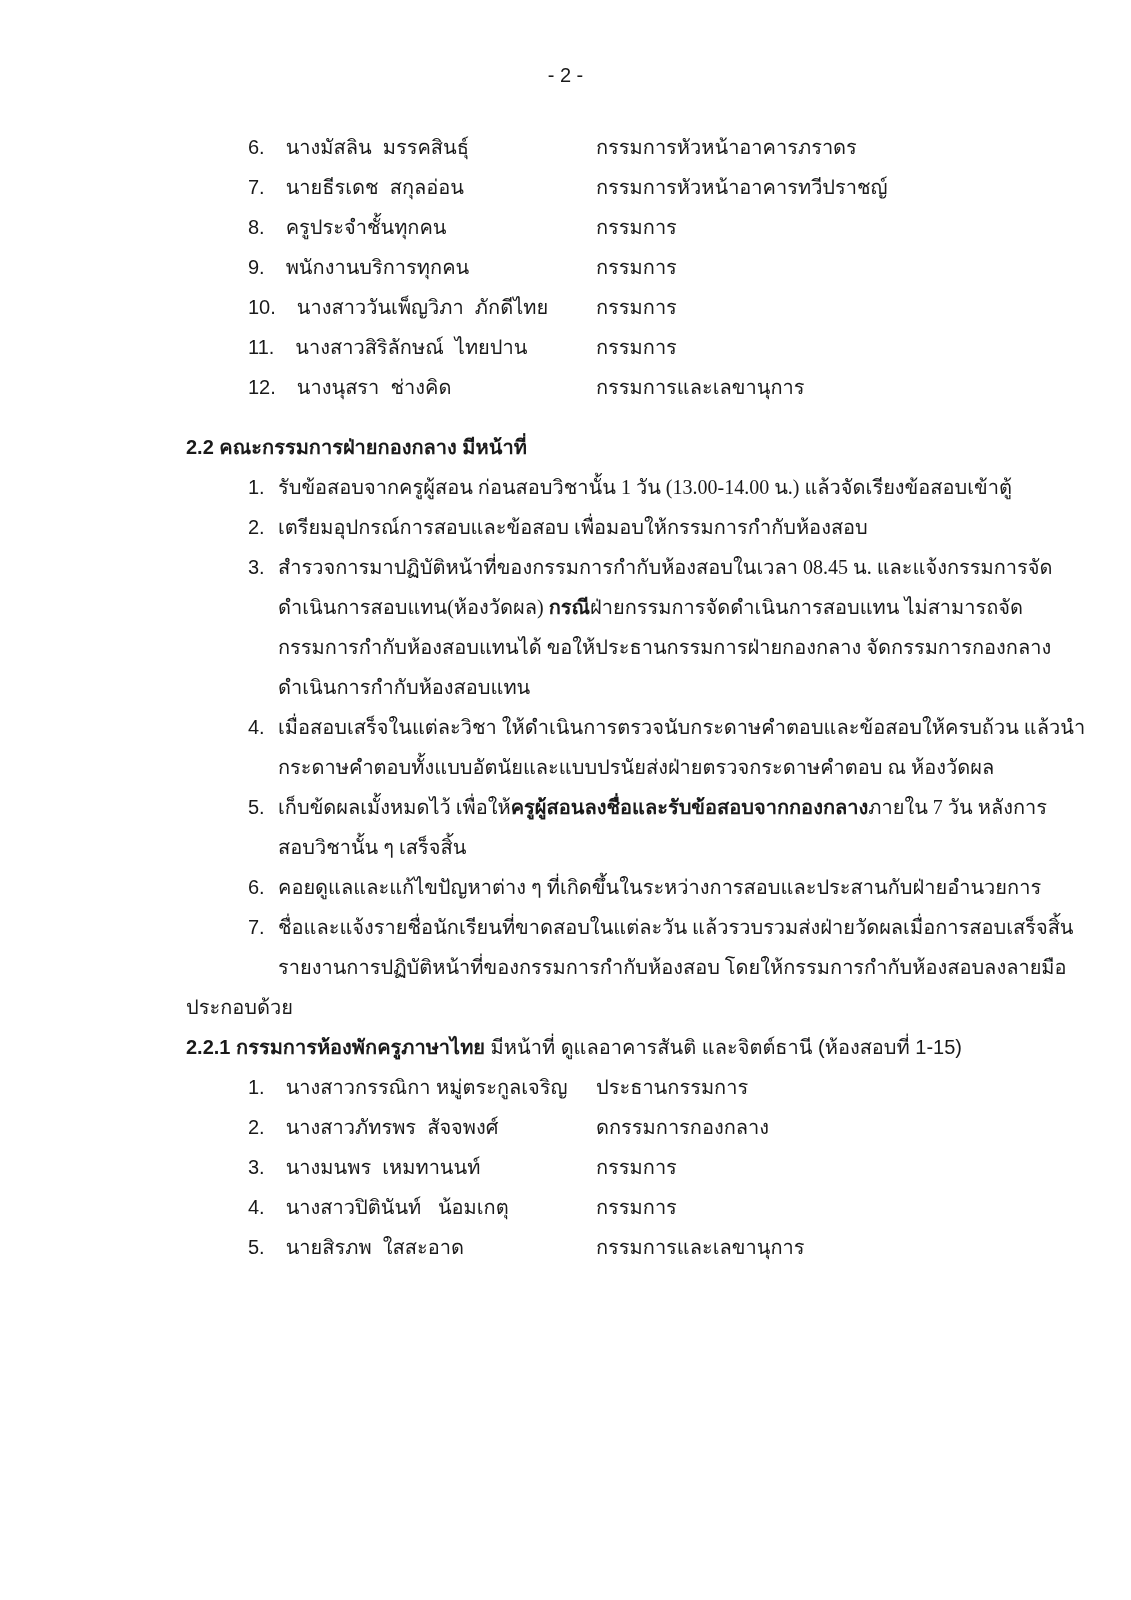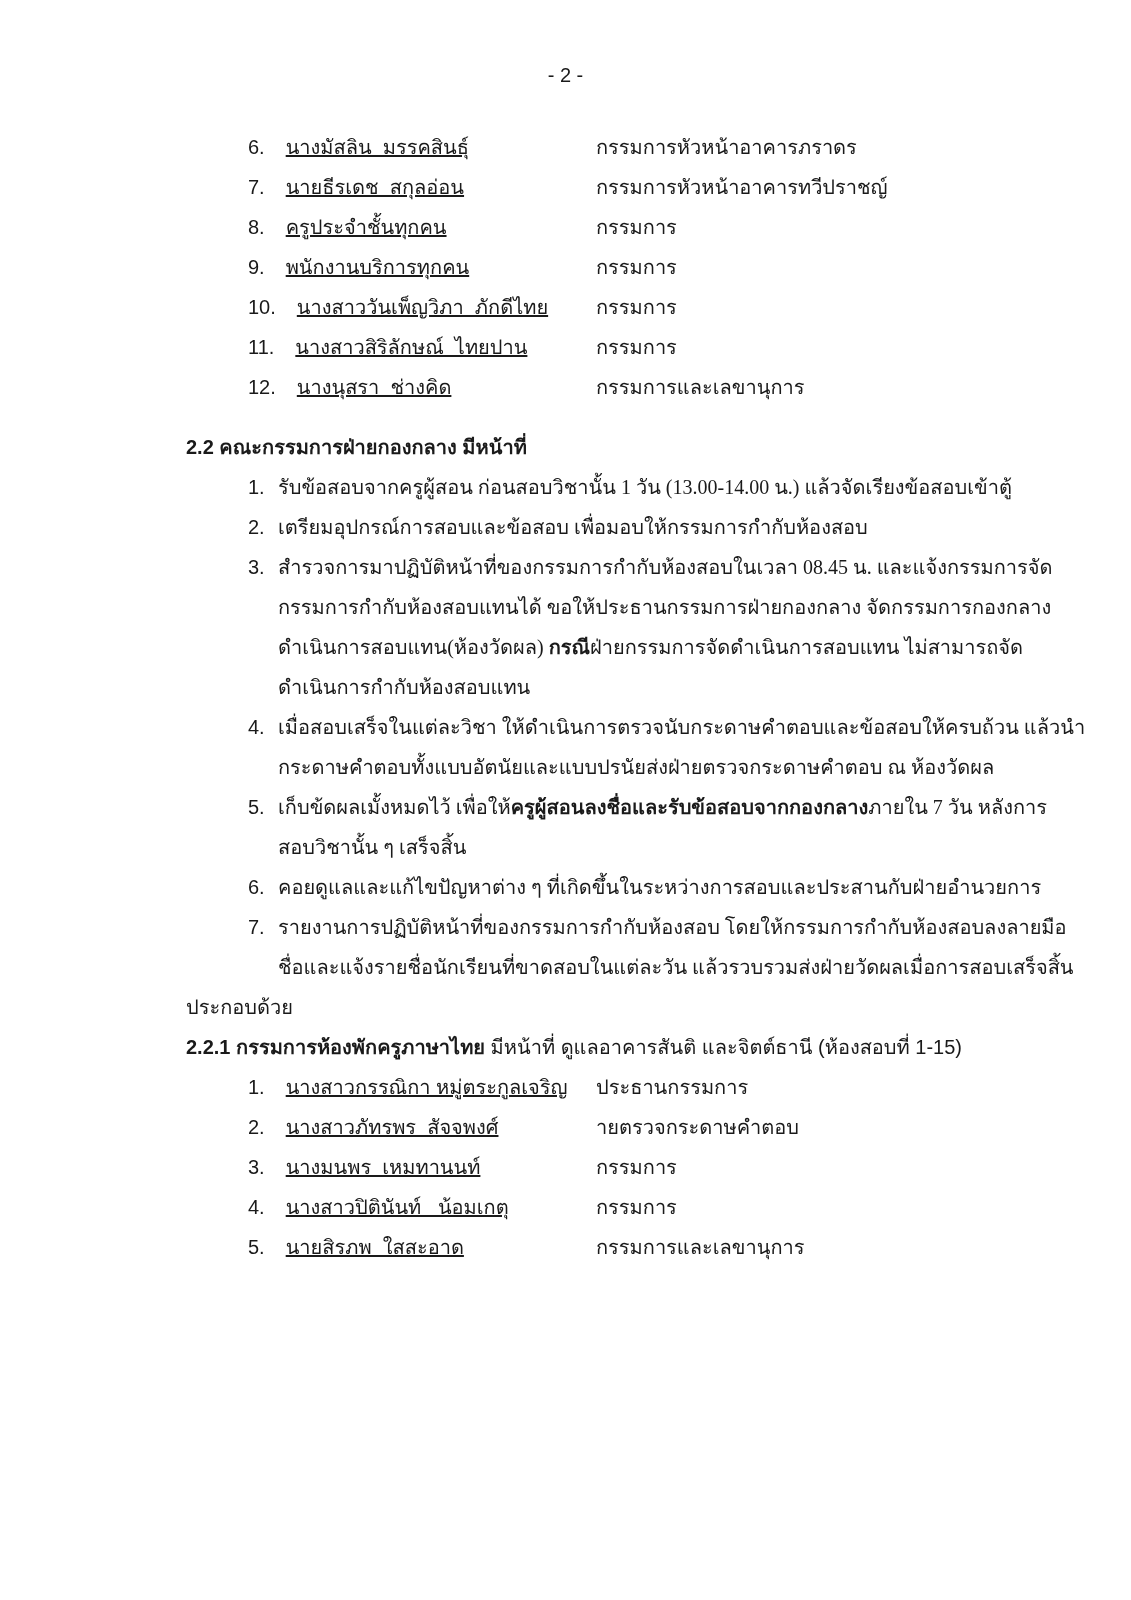--- a/index.html
+++ b/index.html
@@ -13,21 +13,21 @@
     line-height:40px;
     overflow:hidden;
   }
   .pageno{
     padding-top:55px;
     text-align:center;
     white-space:pre;
   }
   .roster{margin-left:248px;}
   .roster-top{margin-top:32px;}
-  .roster-row{position:relative;white-space:pre;text-decoration:underline;}
+  .roster-row{position:relative;white-space:pre;}
   .roster-row .num{display:inline-block;margin-right:21px;}
   .roster-row .role{position:absolute;left:348px;top:0;}
   .heading{
     margin:20px 0 0 186px;
     font-weight:bold;
     white-space:pre;
   }
   .margin-line{margin-left:186px;white-space:pre;}
   .duties{margin-left:248px;}
   .duty{position:relative;padding-left:30px;}
@@ -59,50 +59,50 @@
         <span class="dnum">1.</span>
         <div class="duty-line"><span class="seg">รับข้อสอบจากครูผู้สอน ก่อนสอบวิชานั้น 1 วัน (13.00-14.00 น.) แล้วจัดเรียงข้อสอบเข้าตู้</span></div>
       </div>
       <div class="duty">
         <span class="dnum">2.</span>
         <div class="duty-line"><span class="seg">เตรียมอุปกรณ์การสอบและข้อสอบ เพื่อมอบให้กรรมการกำกับห้องสอบ</span></div>
       </div>
       <div class="duty">
         <span class="dnum">3.</span>
         <div class="duty-line"><span class="seg">สำรวจการมาปฏิบัติหน้าที่ของกรรมการกำกับห้องสอบในเวลา 08.45 น. และแจ้งกรรมการจัด</span></div>
+        <div class="duty-line"><span class="seg">ดำเนินการสอบแทน(ห้องวัดผล) </span><b class="seg">กรณี</b><span class="seg">ฝ่ายกรรมการจัดดำเนินการสอบแทน ไม่สามารถจัด</span></div>
         <div class="duty-line"><span class="seg">กรรมการกำกับห้องสอบแทนได้ ขอให้ประธานกรรมการฝ่ายกองกลาง จัดกรรมการกองกลาง</span></div>
-        <div class="duty-line"><span class="seg">ดำเนินการสอบแทน(ห้องวัดผล) </span><b class="seg">กรณี</b><span class="seg">ฝ่ายกรรมการจัดดำเนินการสอบแทน ไม่สามารถจัด</span></div>
         <div class="duty-line"><span class="seg">ดำเนินการกำกับห้องสอบแทน</span></div>
       </div>
       <div class="duty">
         <span class="dnum">4.</span>
         <div class="duty-line"><span class="seg">เมื่อสอบเสร็จในแต่ละวิชา ให้ดำเนินการตรวจนับกระดาษคำตอบและข้อสอบให้ครบถ้วน แล้วนำ</span></div>
         <div class="duty-line"><span class="seg">กระดาษคำตอบทั้งแบบอัตนัยและแบบปรนัยส่งฝ่ายตรวจกระดาษคำตอบ ณ ห้องวัดผล</span></div>
       </div>
       <div class="duty">
         <span class="dnum">5.</span>
         <div class="duty-line"><span class="seg">เก็บข้ดผลเมั้งหมดไว้ เพื่อให้</span><b class="seg">ครูผู้สอนลงชื่อและรับข้อสอบจากกองกลาง</b><span class="seg">ภายใน 7 วัน หลังการ</span></div>
         <div class="duty-line"><span class="seg">สอบวิชานั้น ๆ เสร็จสิ้น</span></div>
       </div>
       <div class="duty">
         <span class="dnum">6.</span>
         <div class="duty-line"><span class="seg">คอยดูแลและแก้ไขปัญหาต่าง ๆ ที่เกิดขึ้นในระหว่างการสอบและประสานกับฝ่ายอำนวยการ</span></div>
       </div>
       <div class="duty">
         <span class="dnum">7.</span>
+        <div class="duty-line"><span class="seg">ชื่อและแจ้งรายชื่อนักเรียนที่ขาดสอบในแต่ละวัน แล้วรวบรวมส่งฝ่ายวัดผลเมื่อการสอบเสร็จสิ้น</span></div>
         <div class="duty-line"><span class="seg">รายงานการปฏิบัติหน้าที่ของกรรมการกำกับห้องสอบ โดยให้กรรมการกำกับห้องสอบลงลายมือ</span></div>
-        <div class="duty-line"><span class="seg">ชื่อและแจ้งรายชื่อนักเรียนที่ขาดสอบในแต่ละวัน แล้วรวบรวมส่งฝ่ายวัดผลเมื่อการสอบเสร็จสิ้น</span></div>
       </div>
     </div>
 
   <div class="margin-line">ประกอบด้วย</div>
 
   <div class="margin-line"><b>2.2.1 กรรมการห้องพักครูภาษาไทย</b><span> มีหน้าที่ ดูแลอาคารสันติ และจิตต์ธานี (ห้องสอบที่ 1-15)</span></div>
 
   <div class="roster" id="roster-221">
       <div class="roster-row"><span class="num">1.</span><span class="name">นางสาวกรรณิกา หมู่ตระกูลเจริญ</span><span class="role">ประธานกรรมการ</span></div>
-      <div class="roster-row"><span class="num">2.</span><span class="name">นางสาวภัทรพร  สัจจพงศ์</span><span class="role">ายตรวจกระดาษคำตอบ</span></div>
+      <div class="roster-row"><span class="num">2.</span><span class="name">นางสาวภัทรพร  สัจจพงศ์</span><span class="role">ดกรรมการกองกลาง</span></div>
       <div class="roster-row"><span class="num">3.</span><span class="name">นางมนพร  เหมทานนท์</span><span class="role">กรรมการ</span></div>
       <div class="roster-row"><span class="num">4.</span><span class="name">นางสาวปิตินันท์   น้อมเกตุ</span><span class="role">กรรมการ</span></div>
       <div class="roster-row"><span class="num">5.</span><span class="name">นายสิรภพ  ใสสะอาด</span><span class="role">กรรมการและเลขานุการ</span></div>
     </div>
 
 </div>
 
 </body></html>

